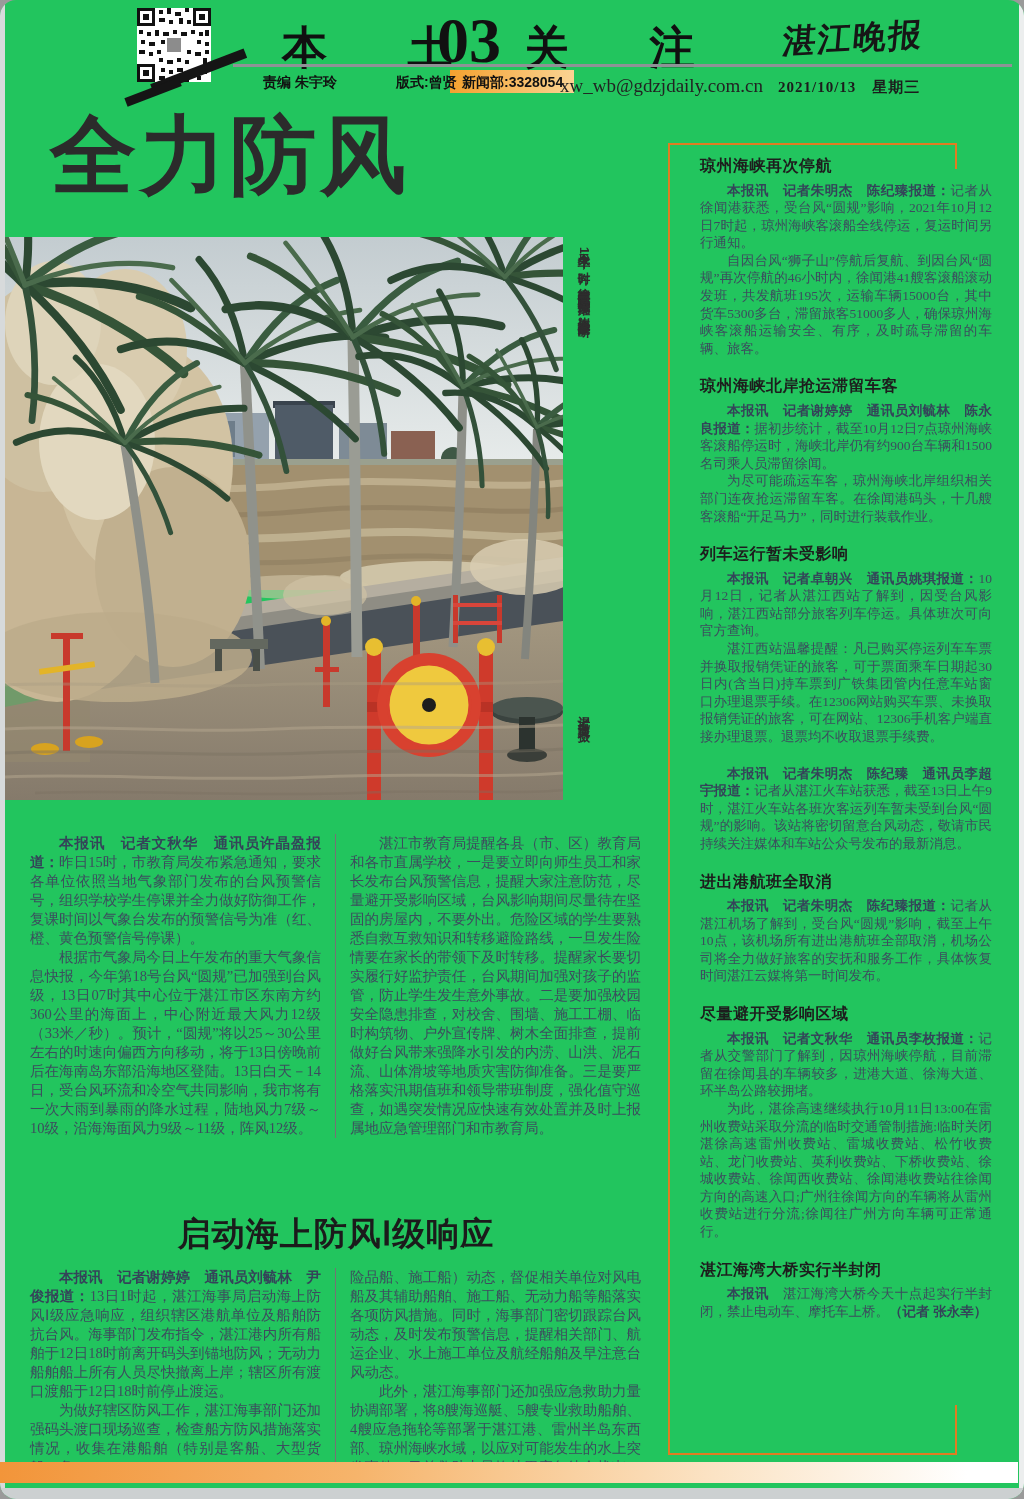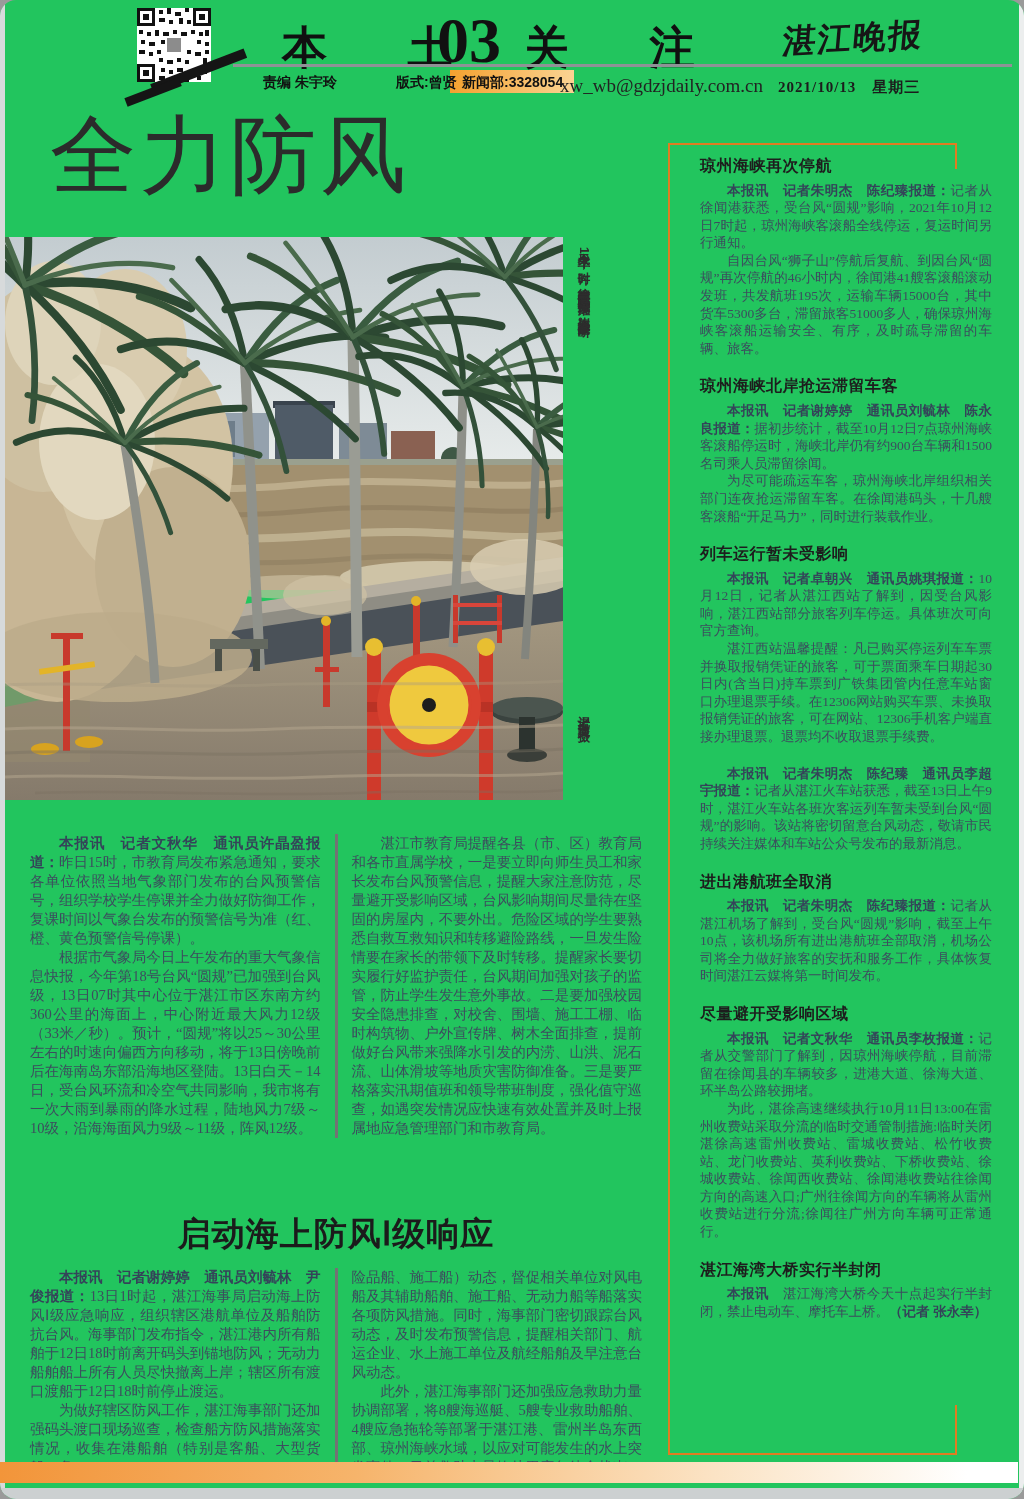--- a/index.html
+++ b/index.html
@@ -32,42 +32,42 @@
   .meta-editor{left:263px;}
   .meta-layout{left:396px;}
   .meta-dept{left:462px;}
   .meta-strip{position:absolute;left:450px;top:70px;width:124px;height:23px;
               background:linear-gradient(90deg,#f5a12f,#fad髪393);
               background:linear-gradient(90deg,#f5a12f,#fad393);}
   .meta-email{position:absolute;left:560px;top:75px;font-family:"Liberation Serif",serif;
               font-size:19px;font-weight:400;color:#222;}
 
   
-  .headline{position:absolute;left:50px;top:108px;margin:0;font-size:86px;font-weight:400;
+  .headline{position:absolute;left:50px;top:108px;margin:0;font-size:86px;font-weight:700;
             color:#2b2b2b;letter-spacing:4px;line-height:1.1;}
 
   
   .photo{position:absolute;left:5px;top:237px;width:558px;height:563px;margin:0;}
   .photo svg{display:block;width:558px;height:563px;}
   .photo-caption{position:absolute;left:569px;top:243px;height:468px;width:30px;
                  writing-mode:vertical-rl;font-size:12.5px;letter-spacing:1px;color:#2d2d2d;
                  font-weight:600;line-height:30px;}
   .photo-credit{position:absolute;left:569px;top:706px;height:92px;width:30px;
                 writing-mode:vertical-rl;font-size:12.5px;letter-spacing:1px;color:#2d2d2d;
                 font-weight:600;line-height:30px;}
 
   
   .article{position:absolute;left:30px;width:612px;}
   #article-0{top:834px;}
   #article-1{top:1212px;}
   .art-title{margin:0 0 12px;text-align:center;font-size:33px;font-weight:900;color:#1b1b1b;
              letter-spacing:1px;line-height:44px;}
   .cols{display:flex;}
   .col{width:291px;}
-  .col + .col{border-left:3px solid #737373;margin-left:14px;padding-left:14px;}
+  .col + .col{border-left:1px solid #737373;margin-left:14px;padding-left:14px;}
   .para{margin:0;text-align:justify;text-indent:2em;color:#3c4d5e;}
   .para.noindent{text-indent:0;}
   .article .para{font-family:"Liberation Serif",serif;font-size:14.5px;line-height:19px;}
   .para b{font-family:"Liberation Sans",sans-serif;font-weight:700;color:#344459;}
 
   
   .frame{position:absolute;left:668px;top:143px;width:287px;height:1308px;
          border:2px solid #e07c22;border-right:none;}
   .frame-seg{position:absolute;width:2px;background:#e07c22;}
   .frame-seg-top{left:955px;top:143px;height:26px;}

